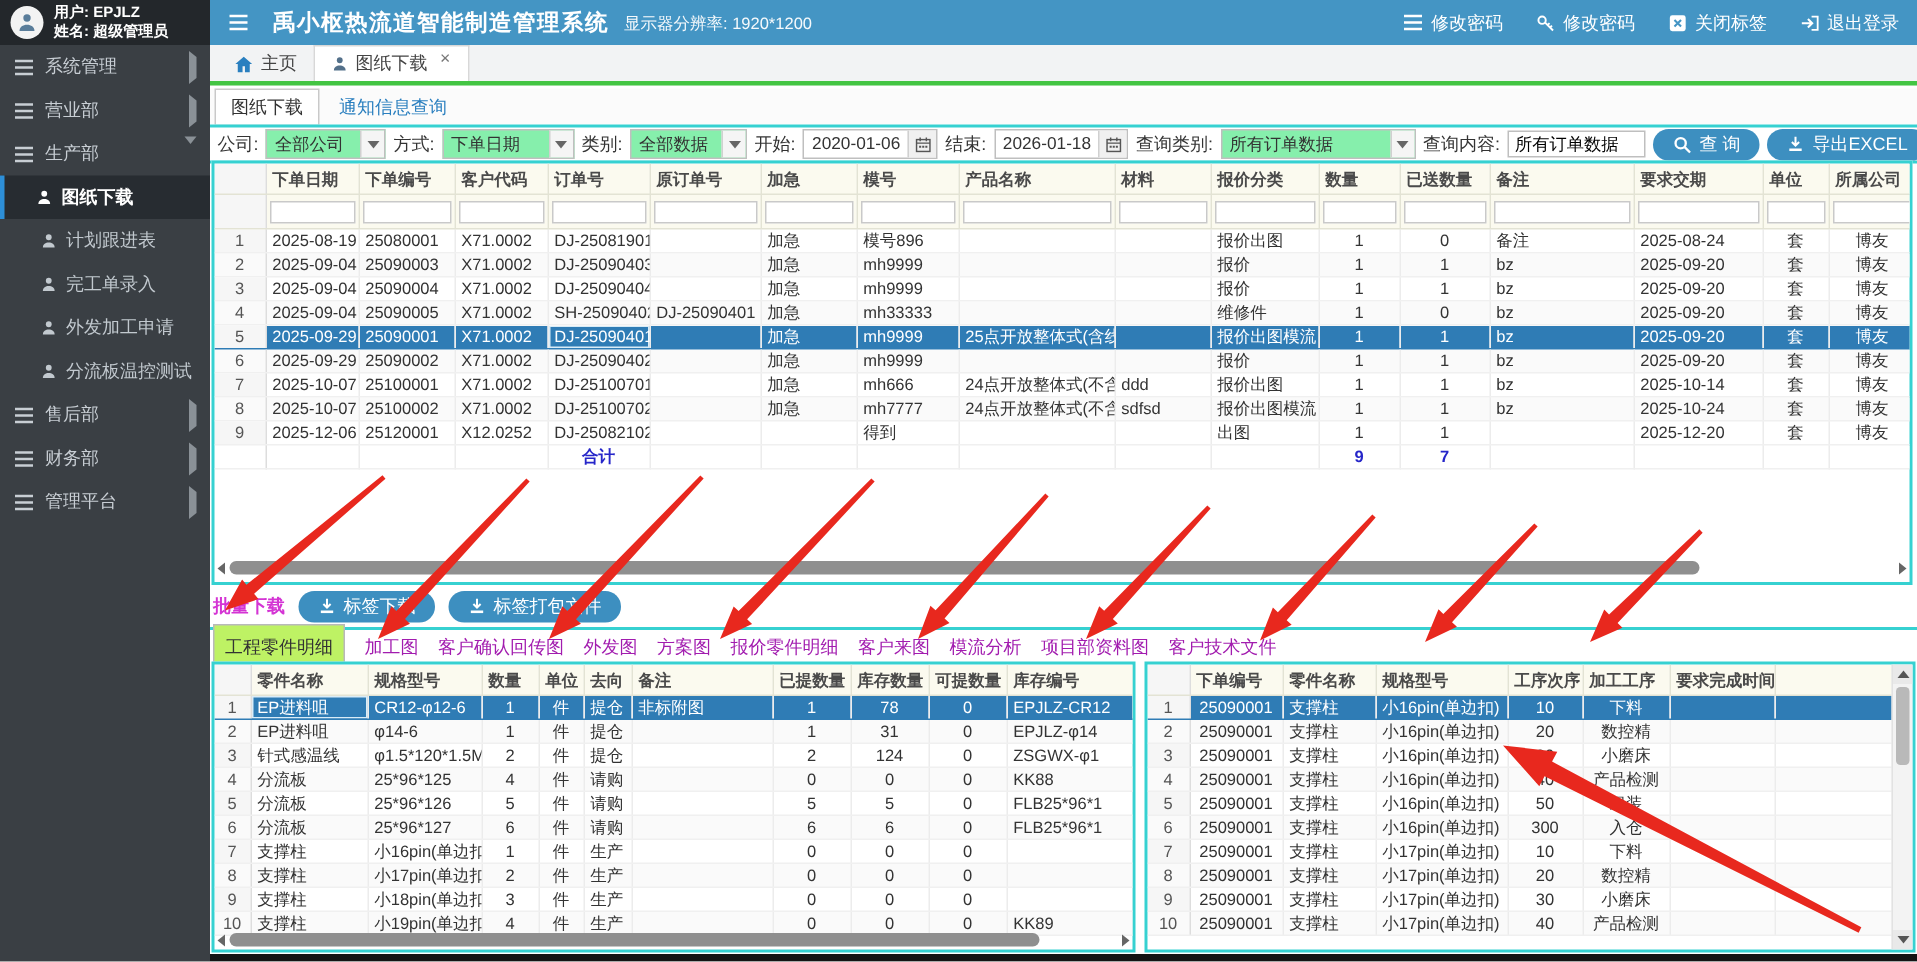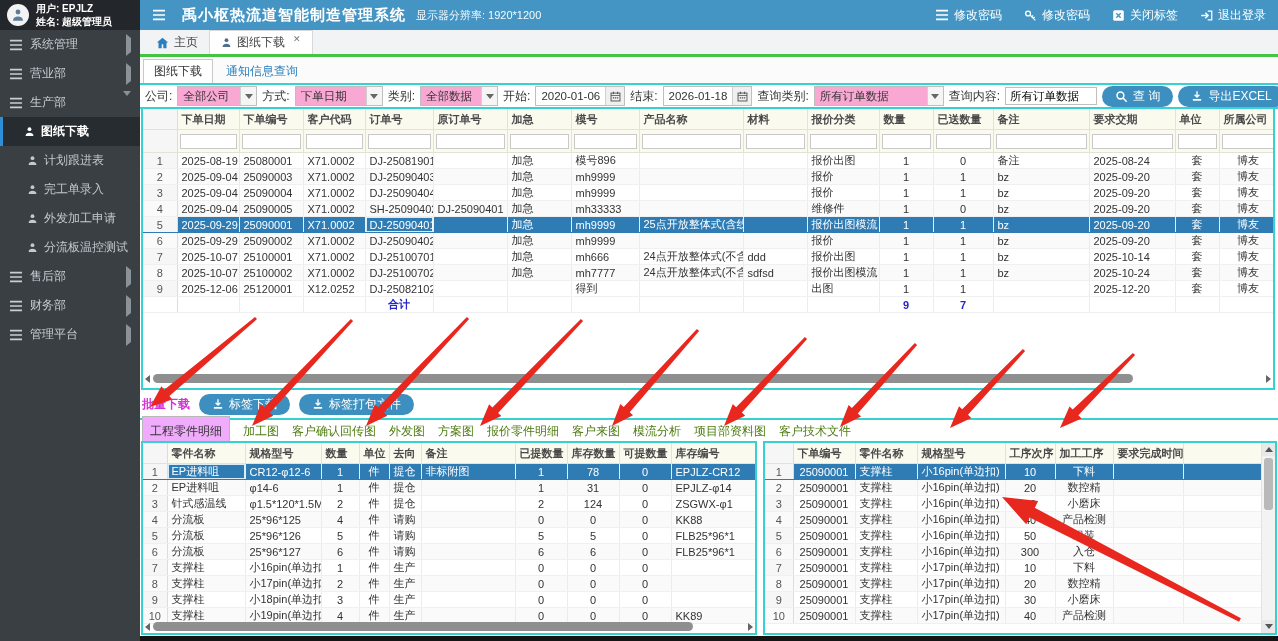--- a/index.html
+++ b/index.html
@@ -33,21 +33,21 @@
   .wtab{height:23px;display:flex;align-items:center;gap:5px;padding:0 11px;color:#444;cursor:pointer;font-size:12px;}
   .wtab.active{background:#fff;border:1px solid #d8d8d8;border-bottom:none;}
   .wtab .tclose{font-size:9px;color:#777;margin-left:3px;align-self:flex-start;margin-top:3px;}
   .subtabs{position:absolute;left:0;top:29px;right:0;height:24px;background:#fbfbfb;display:flex;align-items:center;padding-left:3px;gap:3px;}
   .subtab{padding:3px 10px;color:#2a7fbf;cursor:pointer;font-size:12px;}
   .subtab.active{background:#fff;border:1px solid #c9c9c9;color:#333;}
   
   .filterbox{position:absolute;left:0;top:53px;right:0;height:22px;border-top:2px solid #36d1d1;border-bottom:2px solid #36d1d1;
              background:#fff;display:flex;align-items:center;padding:0 5px;gap:5px;white-space:nowrap;}
   .flabel{color:#333;font-size:12px;flex:none;}
-  .fake-select{display:flex;align-items:center;border:1px solid #bfbfbf;height:18px;background:#f9a8d4;flex:none;cursor:pointer;}
+  .fake-select{display:flex;align-items:center;border:1px solid #bfbfbf;height:18px;background:#86efac;flex:none;cursor:pointer;}
   .fake-select .txt{padding:0 5px;font-size:11.5px;overflow:hidden;}
   .fake-select .caretbox{width:15px;height:100%;border-left:1px solid #d0d0d0;display:flex;align-items:center;justify-content:center;background:#f5f5f5;}
   .caret{width:0;height:0;border-left:4px solid transparent;border-right:4px solid transparent;border-top:5px solid #666;}
   .fake-date{display:flex;align-items:center;border:1px solid #bfbfbf;height:18px;flex:none;cursor:pointer;}
   .fake-date .txt{padding:0 5px;font-size:11.5px;}
   .fake-date .calbox{width:18px;height:100%;border-left:1px solid #d0d0d0;background:#f0f0f0;display:flex;align-items:center;justify-content:center;color:#555;}
   .ftext{height:18px;border:1px solid #bfbfbf;font-size:11.5px;padding:0 4px;box-sizing:border-box;font-family:inherit;}
   .pill-btn{background:#3d8fc0;color:#fff;border:none;border-radius:12px;height:21px;display:flex;align-items:center;gap:5px;
             padding:0 13px;font-size:12px;cursor:pointer;flex:none;font-family:inherit;}
   
@@ -75,22 +75,22 @@
   .vs-btn{position:absolute;left:0;right:0;height:13px;background:#e9e9e9;display:flex;align-items:center;justify-content:center;}
   .vs-up{top:0;} .vs-down{bottom:0;}
   .vs-tri-u{width:0;height:0;border-left:4px solid transparent;border-right:4px solid transparent;border-bottom:5px solid #555;}
   .vs-tri-d{width:0;height:0;border-left:4px solid transparent;border-right:4px solid transparent;border-top:5px solid #555;}
   .vs-thumb{position:absolute;left:2px;right:2px;top:15px;height:52px;background:#b9b9b9;border-radius:3px;}
   
   .toolbar{position:absolute;left:2px;top:362px;height:24px;display:flex;align-items:center;gap:9px;}
   .batch-label{color:#d434d4;font-weight:bold;font-size:12px;}
   .cyanline{position:absolute;left:0;right:0;top:388px;height:2px;background:#36d1d1;}
   .detailtabs{position:absolute;left:2px;top:391px;height:20px;display:flex;align-items:center;gap:13px;}
-  .dtab{font-size:12px;color:#4d7c0f;cursor:pointer;white-space:nowrap;}
-  .dtab.active{color:#333;background:#f0abfc;border:1px solid #b9b9b9;padding:6px 7px;}
+  .dtab{font-size:12px;color:#a21caf;cursor:pointer;white-space:nowrap;}
+  .dtab.active{color:#333;background:#bef264;border:1px solid #b9b9b9;padding:6px 7px;}
   .bottombar{position:absolute;left:0;right:0;bottom:0;height:5px;background:#141414;}
   
   #overlay{position:absolute;left:0;top:0;width:1278px;height:641px;pointer-events:none;z-index:60;}
   .icn{display:inline-flex;align-items:center;justify-content:center;line-height:0;}
 </style>
 </head>
 <body>
 
 <div id="app">
 

